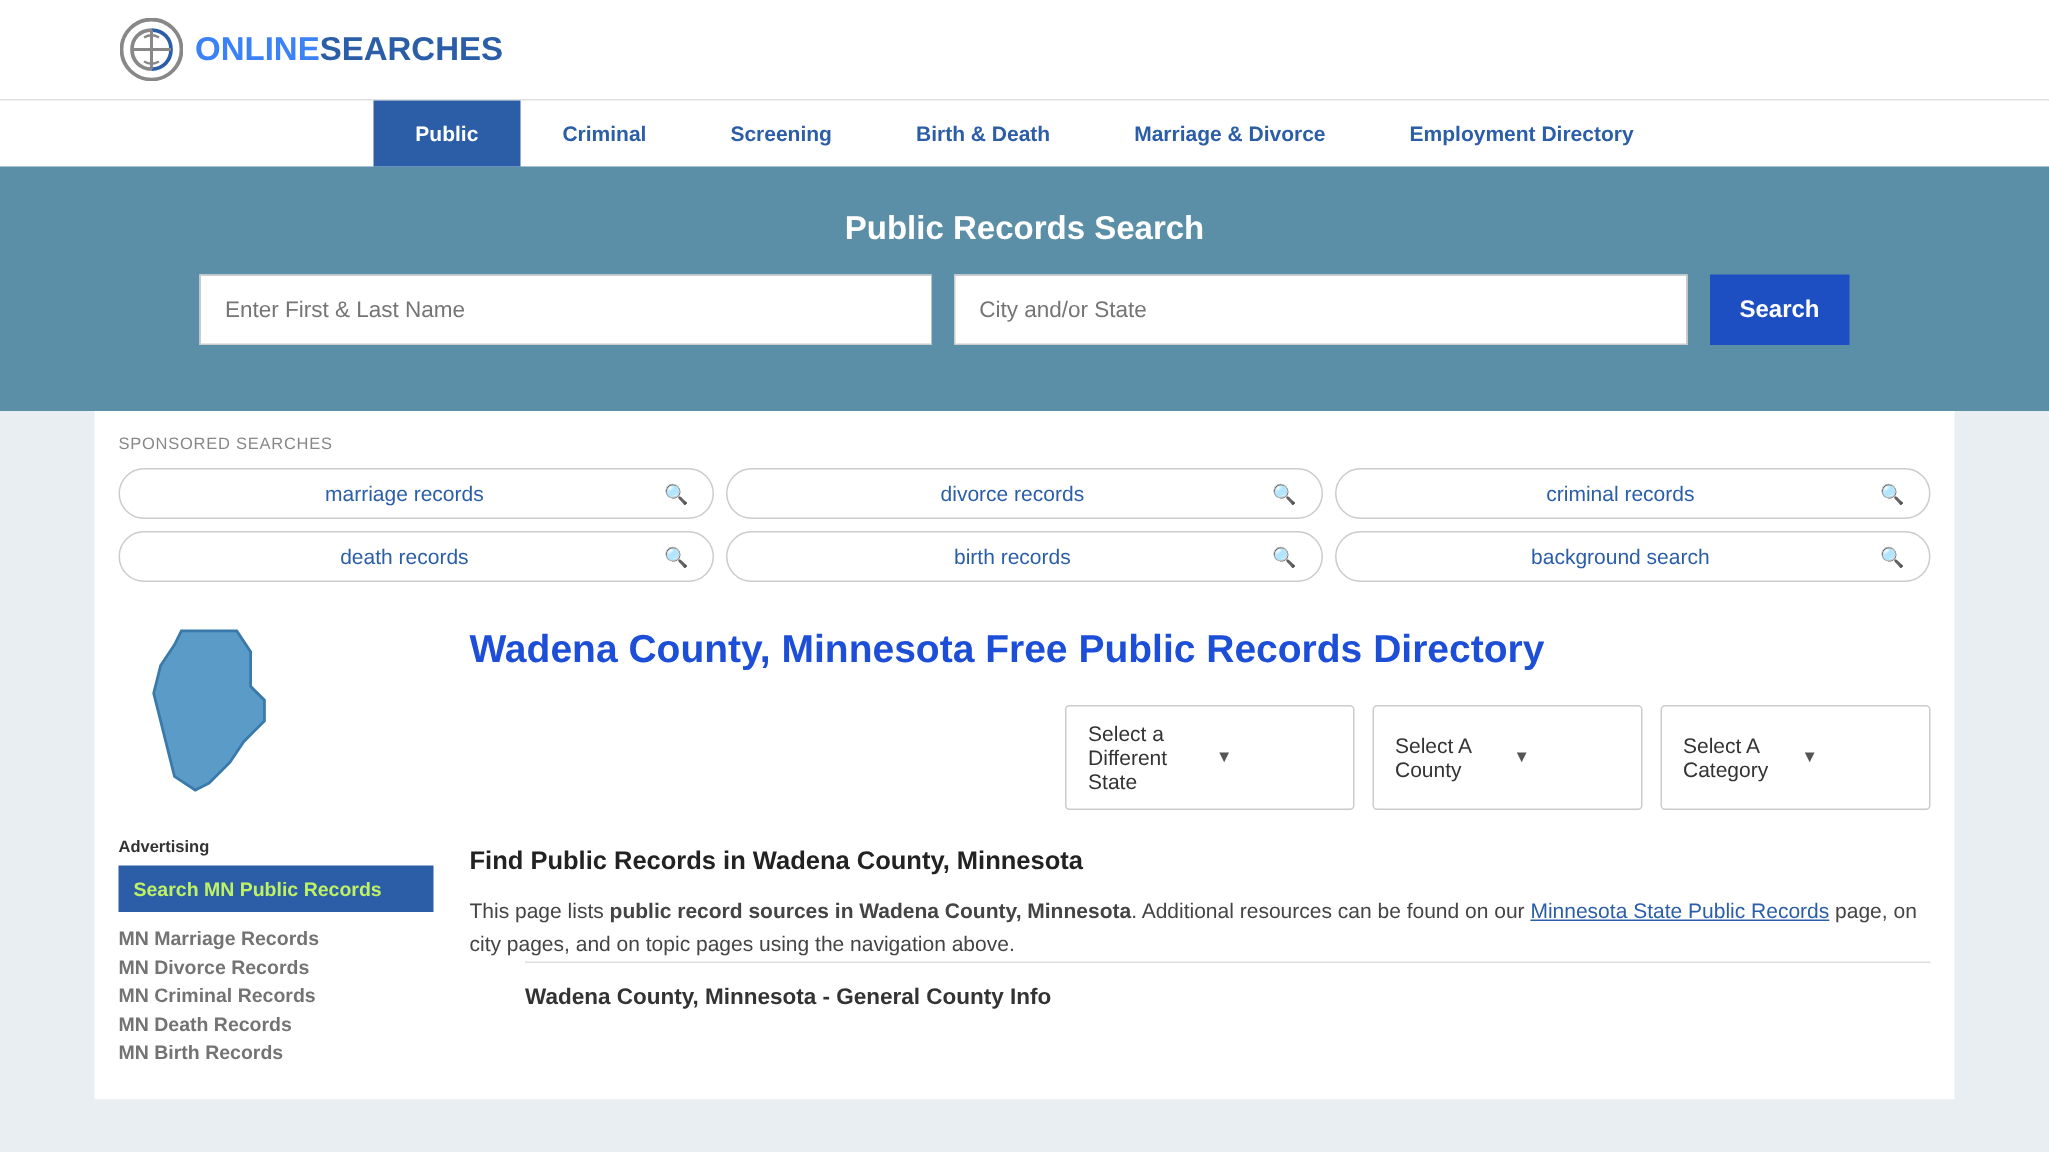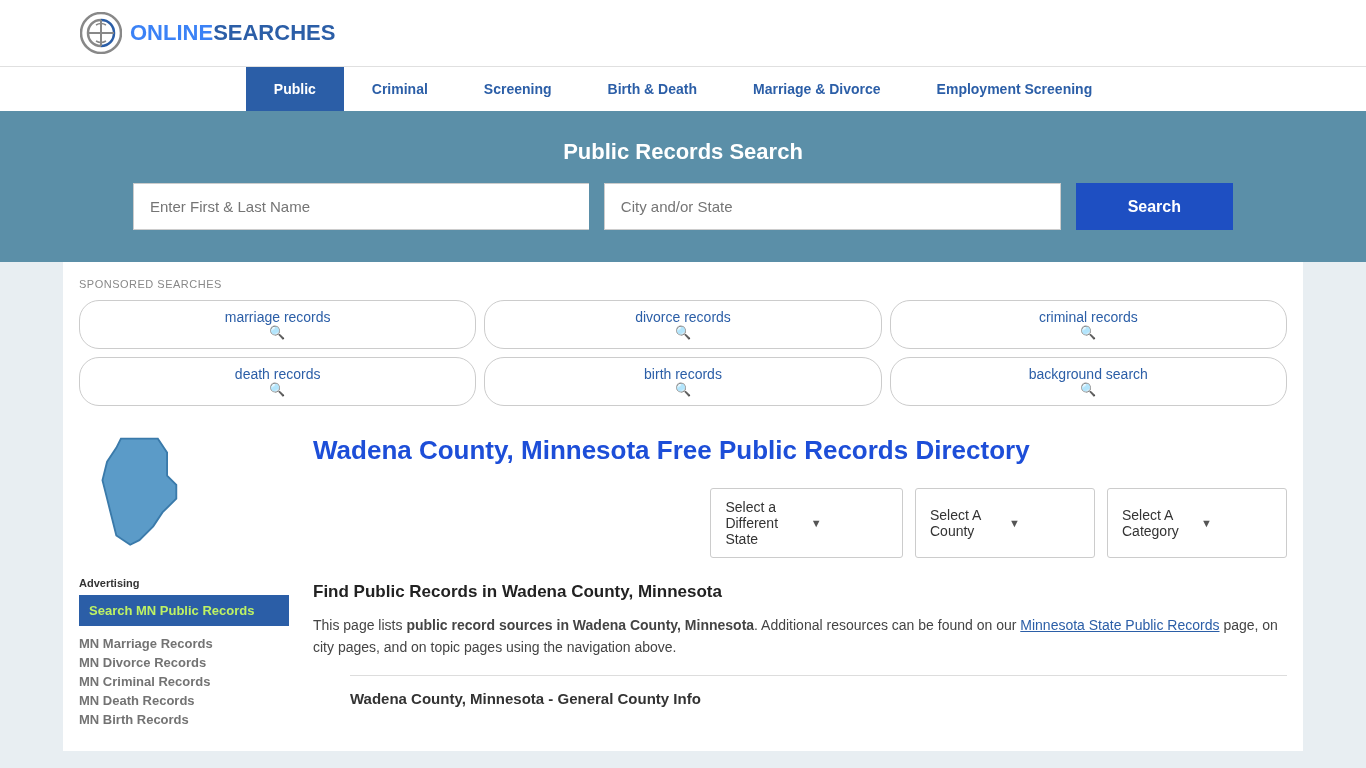--- a/index.html
+++ b/index.html
@@ -67,38 +67,38 @@
       text-align: center;
       color: #fff;
       font-size: 22px;
       font-weight: bold;
       margin-bottom: 18px;
     }
     .search-bar {
       display: flex;
       gap: 15px;
       max-width: 1100px;
-      margin: 4px auto;
+      margin: 16px auto;
     }
     .search-bar input {
       flex: 1;
       padding: 14px 16px;
       font-size: 15px;
       border: 1px solid #ccc;
       outline: none;
       color: #888;
     }
     .search-bar input:first-child {
       border-right: none;
     }
     .search-bar button {
       background: #1e4fc2;
       color: #fff;
       border: none;
-      padding: 14px 52px;
+      padding: 14px 20px;
       font-size: 16px;
       font-weight: bold;
       cursor: pointer;
     }
 
     
     .main-wrapper {
       max-width: 1240px;
       margin: 0 auto;
       padding: 0 16px;
@@ -122,21 +122,20 @@
       gap: 8px;
     }
     .sponsored-item {
       border: 1px solid #ccc;
       border-radius: 20px;
       display: flex;
       align-items: center;
       justify-content: space-between;
       padding: 8px 16px;
       cursor: pointer;
-      flex-direction: column;
     }
     .sponsored-item a {
       color: #2b5ea7;
       text-decoration: none;
       font-size: 14px;
       flex: 1;
       text-align: center;
     }
     .search-icon-small {
       color: #555;
@@ -230,21 +229,21 @@
     .find-heading {
       font-size: 17px;
       font-weight: bold;
       color: #222;
       margin-bottom: 12px;
     }
     .description-text {
       font-size: 14px;
       color: #444;
       line-height: 1.6;
-      margin-bottom: 16px;
+      margin-bottom: 0;
     }
     .description-text strong {
       font-weight: bold;
     }
     .description-text a {
       color: #2b5ea7;
       text-decoration: underline;
     }
     .county-info-heading {
       font-size: 15px;
@@ -274,21 +273,21 @@
     </div>
   </div>
 </div>
 
 <nav class="nav">
   <a class="active">Public</a>
   <a>Criminal</a>
   <a>Screening</a>
   <a>Birth &amp; Death</a>
   <a>Marriage &amp; Divorce</a>
-  <a>Employment Screening</a>
+  <a>Employment Directory</a>
 </nav>
 
 <div class="hero">
   <h1>Public Records Search</h1>
   <div class="search-bar">
     <input type="text" placeholder="Enter First &amp; Last Name" style="">
     <input type="text" placeholder="City and/or State" style="">
     <button>Search</button>
   </div>
 </div>

